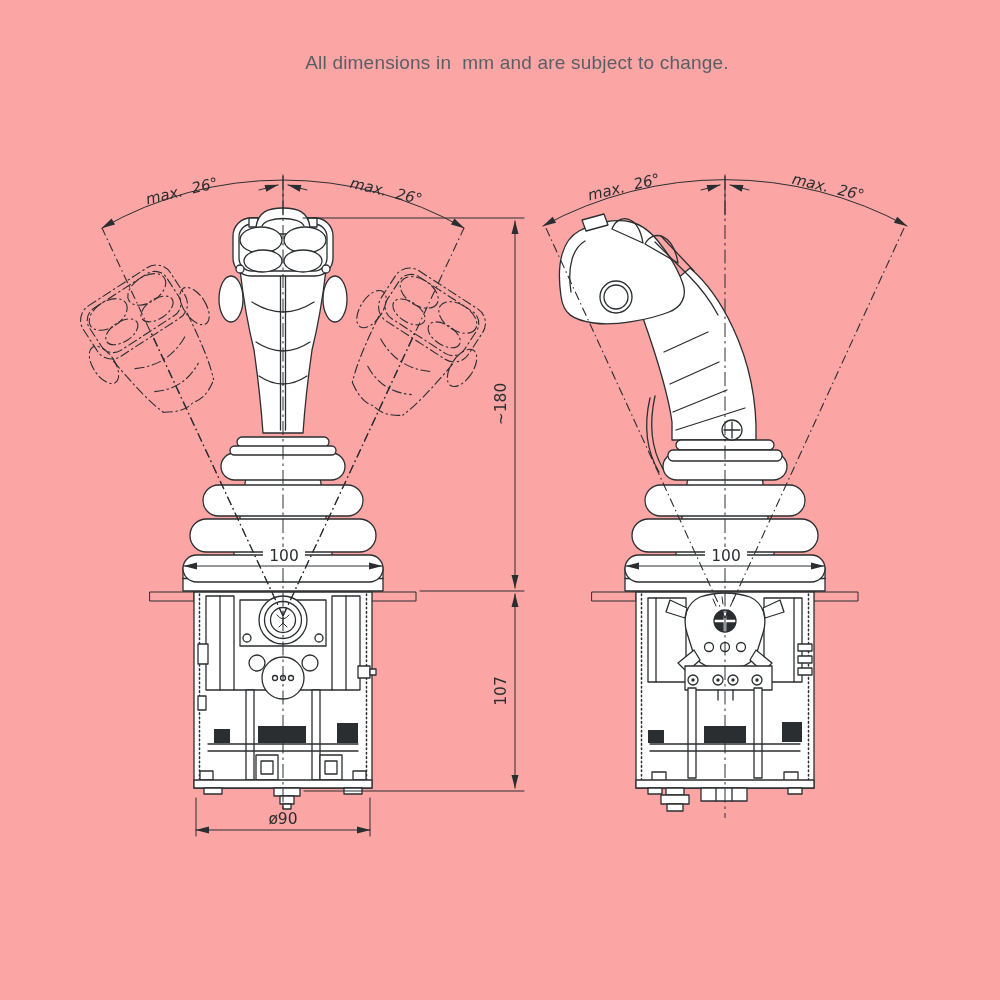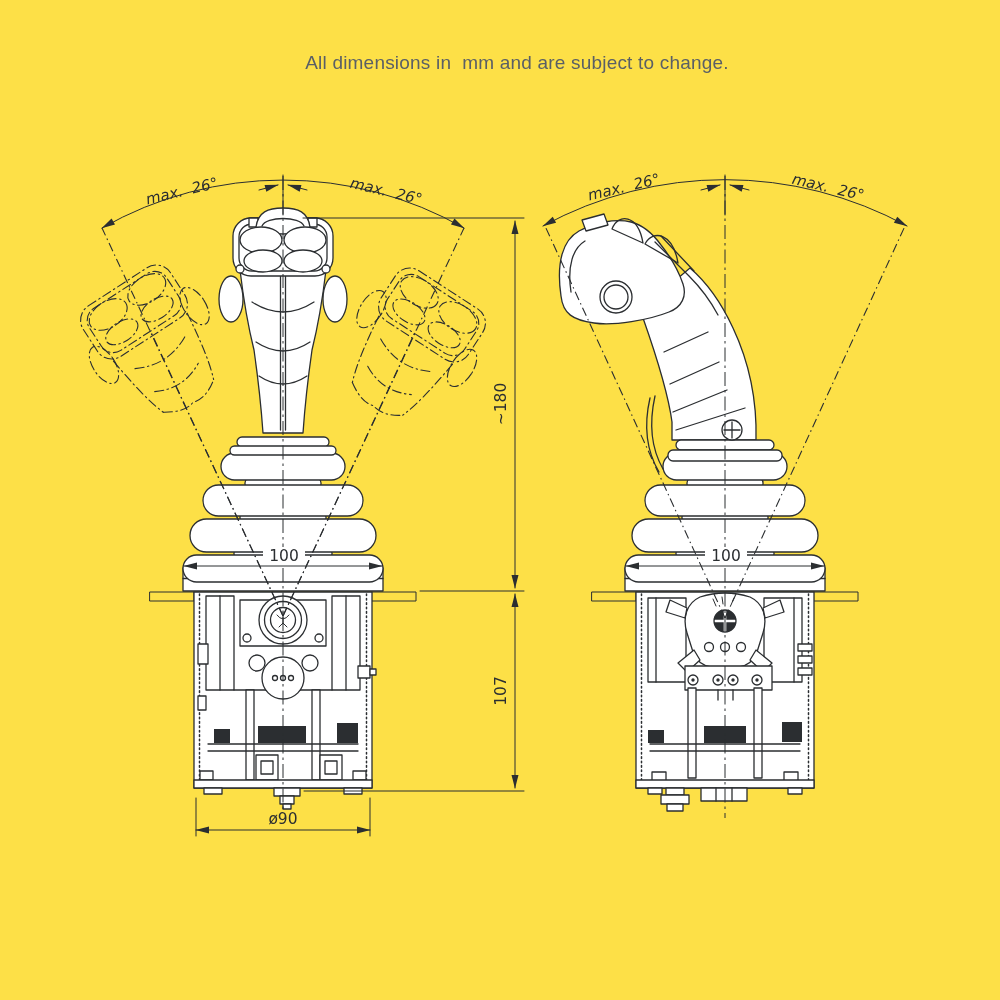--- a/index.html
+++ b/index.html
@@ -1,16 +1,16 @@
 <!DOCTYPE html>
 <html><head>
 <meta charset="utf-8">
 <style>
   html,body{margin:0;padding:0;background:#fff;}
-  .page{position:relative;width:1000px;height:1000px;background:#fde047;overflow:hidden;
+  .page{position:relative;width:1000px;height:1000px;background:#fca5a5;overflow:hidden;
         font-family:"Liberation Sans",sans-serif;}
   .note{position:absolute;top:52px;left:17px;width:1000px;text-align:center;
         font-size:19px;color:#5a5f66;letter-spacing:.2px;white-space:pre;}
   svg{position:absolute;left:0;top:0;}
   svg text{fill:#2b2e31;font-family:"DejaVu Sans",sans-serif;white-space:pre;}
   .dim{font-size:15.5px;}
   .tilt{font-size:15px;font-style:italic;}
   .s{stroke:#2b2e31;fill:none;stroke-width:1.3;stroke-linecap:round;stroke-linejoin:round;}
   .sw{stroke:#2b2e31;fill:#fff;stroke-width:1.3;stroke-linejoin:round;}
   .thin{stroke-width:1;}

